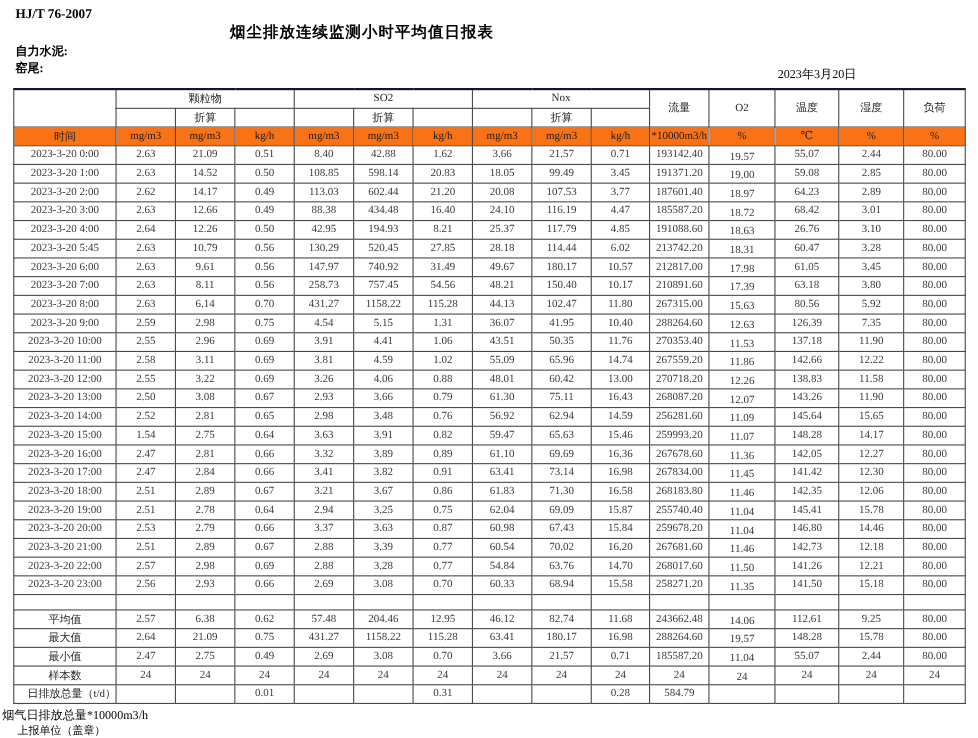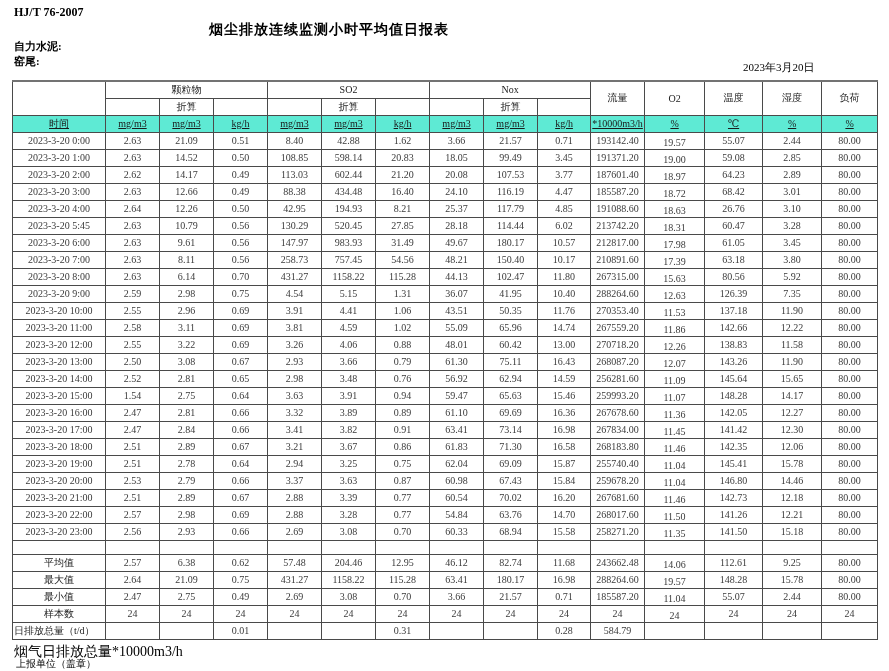--- a/index.html
+++ b/index.html
@@ -6,40 +6,40 @@
   html,body { background:#fff; }
   body {
     width:889px; height:671px; position:relative; overflow:hidden;
     font-family:"Liberation Serif","DejaVu Serif",serif; color:#000;
   }
   .std-no   { position:absolute; left:14px; top:5px;  font-size:12px; font-weight:bold;text-align:right; }
   .title    { position:absolute; left:0;   top:21px;  width:764px; padding-right:106px;
               text-align:center; font-size:14px; font-weight:bold; letter-spacing:1px; }
   .company  { position:absolute; left:14px; top:39px; font-size:11px; font-weight:bold; }
   .stack    { position:absolute; left:14px; top:54px; font-size:11px; font-weight:bold; }
-  .date     { position:absolute; left:743px; top:60px; font-size:11px; }
+  .date     { position:absolute; left:707px; top:60px; font-size:11px; }
 
   table.report {
     position:absolute; left:12px; top:80px;
     border-collapse:collapse; table-layout:fixed; width:866px;
     font-size:10px;
   }
-  table.report { border-top:2px solid #737373; }
+  table.report { border-top:2px solid #0f172a; }
   td {
     border:1px solid #4a4a4a; text-align:center; height:17px;
     padding:0 1px; color:#3a3a3a; white-space:nowrap; overflow:hidden;
   }
   tr.hdr td { color:#222; }
-  tr.green td { background:#5eead4; color:#1b1b1b;text-decoration:underline; }
+  tr.green td { background:#f97316; color:#1b1b1b; }
   tr.gap-row td { height:14px; }
   td.o2-cell { vertical-align:bottom; padding-bottom:1px; }
-  td.label-left { text-align:left; padding-left:1px; color:#222; }
+  td.label-left { text-align:left; padding-left:12px; color:#222; }
   td.sum-label { color:#222; }
 
-  .foot1 { position:absolute; left:14px;  top:643px; font-size:14px; }
+  .foot1 { position:absolute; left:2px;  top:643px; font-size:11px; }
   .foot2 { position:absolute; left:16px;  top:657px; font-size:10px; }
   .foot3 { position:absolute; left:167px; top:694px; font-size:11px; }
 </style>
 </head>
 <body>
 
 <div class="std-no">HJ/T 76-2007</div>
 <div class="title">烟尘排放连续监测小时平均值日报表</div>
 <div class="company">自力水泥:</div>
 <div class="stack">窑尾:</div>
@@ -204,21 +204,21 @@
         <td>60.47</td>
         <td>3.28</td>
         <td>80.00</td>
       </tr>
       <tr>
         <td>2023-3-20 6:00</td>
         <td>2.63</td>
         <td>9.61</td>
         <td>0.56</td>
         <td>147.97</td>
-        <td>983.93</td>
+        <td>740.92</td>
         <td>31.49</td>
         <td>49.67</td>
         <td>180.17</td>
         <td>10.57</td>
         <td>212817.00</td>
         <td class="o2-cell">17.98</td>
         <td>61.05</td>
         <td>3.45</td>
         <td>80.00</td>
       </tr>
@@ -358,21 +358,21 @@
         <td>15.65</td>
         <td>80.00</td>
       </tr>
       <tr>
         <td>2023-3-20 15:00</td>
         <td>1.54</td>
         <td>2.75</td>
         <td>0.64</td>
         <td>3.63</td>
         <td>3.91</td>
-        <td>0.94</td>
+        <td>0.82</td>
         <td>59.47</td>
         <td>65.63</td>
         <td>15.46</td>
         <td>259993.20</td>
         <td class="o2-cell">11.07</td>
         <td>148.28</td>
         <td>14.17</td>
         <td>80.00</td>
       </tr>
       <tr>

